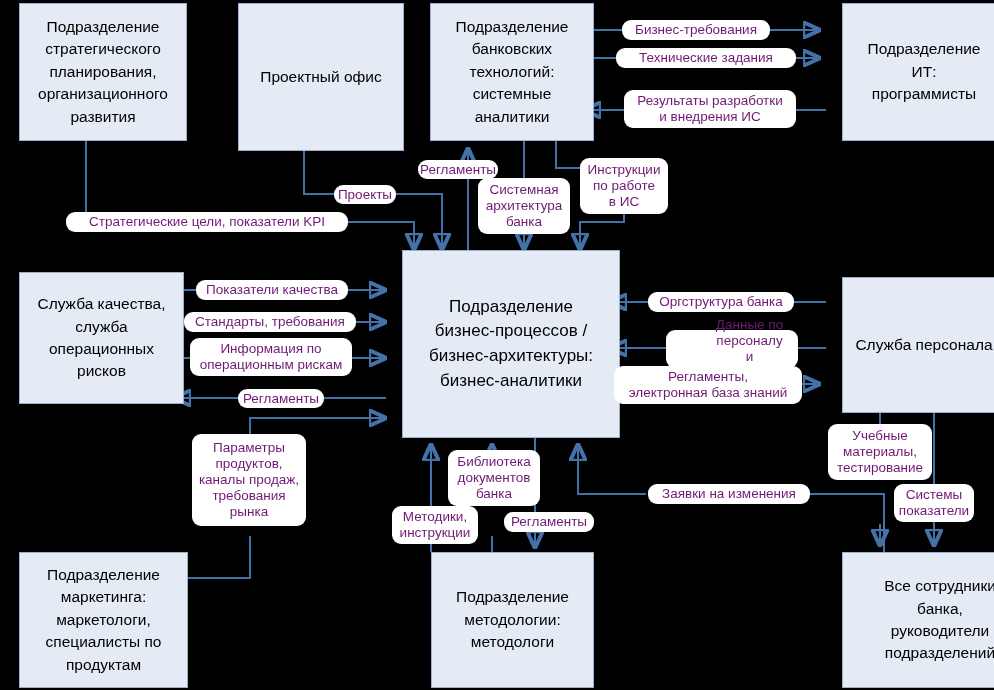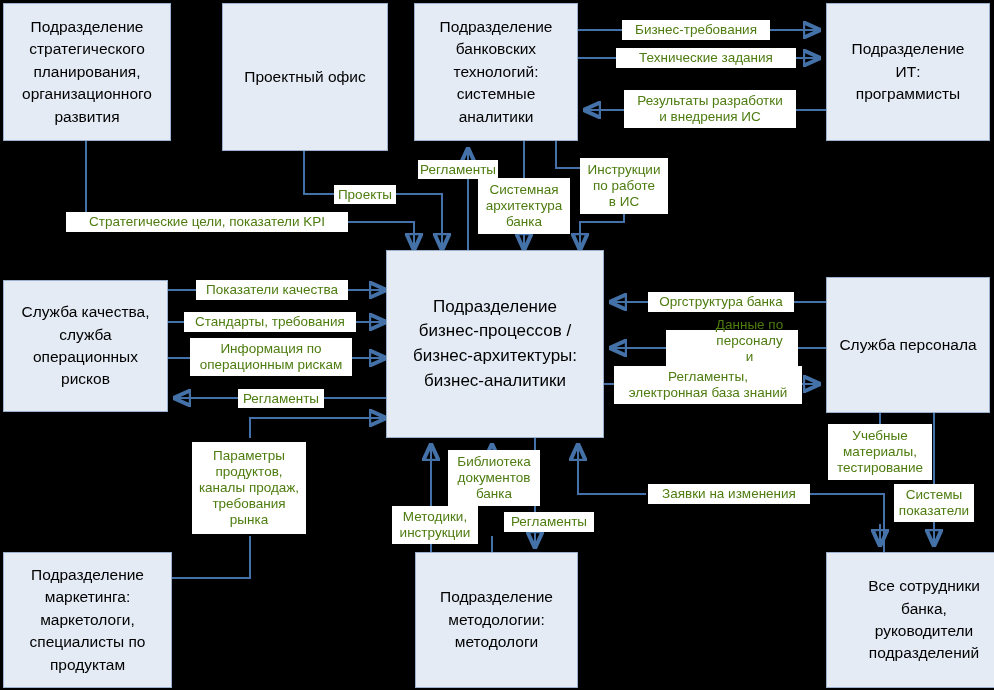--- a/index.html
+++ b/index.html
@@ -1,23 +1,23 @@
 <!DOCTYPE html>
 <html><head>
 <meta charset="utf-8">
 <style>
   html,body{margin:0;padding:0;background:#000;}
   #stage{position:relative;width:994px;height:690px;background:#000;
          font-family:"Liberation Sans","DejaVu Sans",sans-serif;overflow:hidden;}
   .node{position:absolute;box-sizing:border-box;background:#e4ebf5;border:1px solid #9ab0cd;
         display:flex;align-items:center;justify-content:center;text-align:center;
-        color:#000;font-size:15.5px;line-height:1.45;padding:4px 6px;}
-  .lbl{position:absolute;box-sizing:border-box;background:#ffffff;color:#4d7c0f;
+        color:#000;font-size:15.5px;line-height:1.45;padding:4px 6px;margin-left:16px;}
+  .lbl{position:absolute;box-sizing:border-box;background:#ffffff;color:#701a75;
        font-size:13.5px;line-height:1.18;text-align:center;padding:1px 2px;
-       display:flex;align-items:center;justify-content:center;white-space:pre-line;}
+       display:flex;align-items:center;justify-content:center;white-space:pre-line;border-radius:9px;}
   svg.wires{position:absolute;left:0;top:0;width:994px;height:690px;pointer-events:none;}
   svg.wires path,svg.wires line{stroke:#4472a8;stroke-width:2;fill:none;}
 </style>
 </head>
 <body>
 
 <div id="stage">
 
   <svg class="wires" viewBox="0 0 994 690">
     <defs>
@@ -101,21 +101,21 @@
 системные
 аналитики</span>
   </div>
 
   <div class="node" style="left:826px;top:3px;width:164px;height:138px;">
     <span style="white-space:pre-line;">Подразделение
 ИТ:
 программисты</span>
   </div>
 
-  <div class="node" style="left:3px;top:280px;width:165px;height:132px;">
+  <div class="node" style="left:3px;top:272px;width:165px;height:132px;">
     <span style="white-space:pre-line;">Служба качества,
 служба
 операционных
 рисков</span>
   </div>
 
   <div class="node" style="left:386px;top:250px;width:218px;height:188px;font-size:17px;">
     <span style="white-space:pre-line;">Подразделение
 бизнес-процессов /
 бизнес-архитектуры:
@@ -178,21 +178,21 @@
   <div class="lbl" style="left:238px;top:389px;width:86px;height:19px;">Регламенты</div>
 
   <div class="lbl" style="left:648px;top:292px;width:146px;height:20px;">Оргструктура банка</div>
 
   <div class="lbl" style="left:666px;top:330px;width:132px;height:38px;padding-left:37px;">Данные по персоналу
 и подразделениям</div>
 
   <div class="lbl" style="left:614px;top:366px;width:188px;height:38px;">Регламенты,
 электронная база знаний</div>
 
-  <div class="lbl" style="left:192px;top:434px;width:114px;height:92px;margin-top:8px;">Параметры
+  <div class="lbl" style="left:192px;top:434px;width:114px;height:92px;">Параметры
 продуктов,
 каналы продаж,
 требования
 рынка</div>
 
   <div class="lbl" style="left:392px;top:506px;width:86px;height:38px;">Методики,
 инструкции</div>
 
   <div class="lbl" style="left:448px;top:450px;width:92px;height:56px;">Библиотека
 документов

